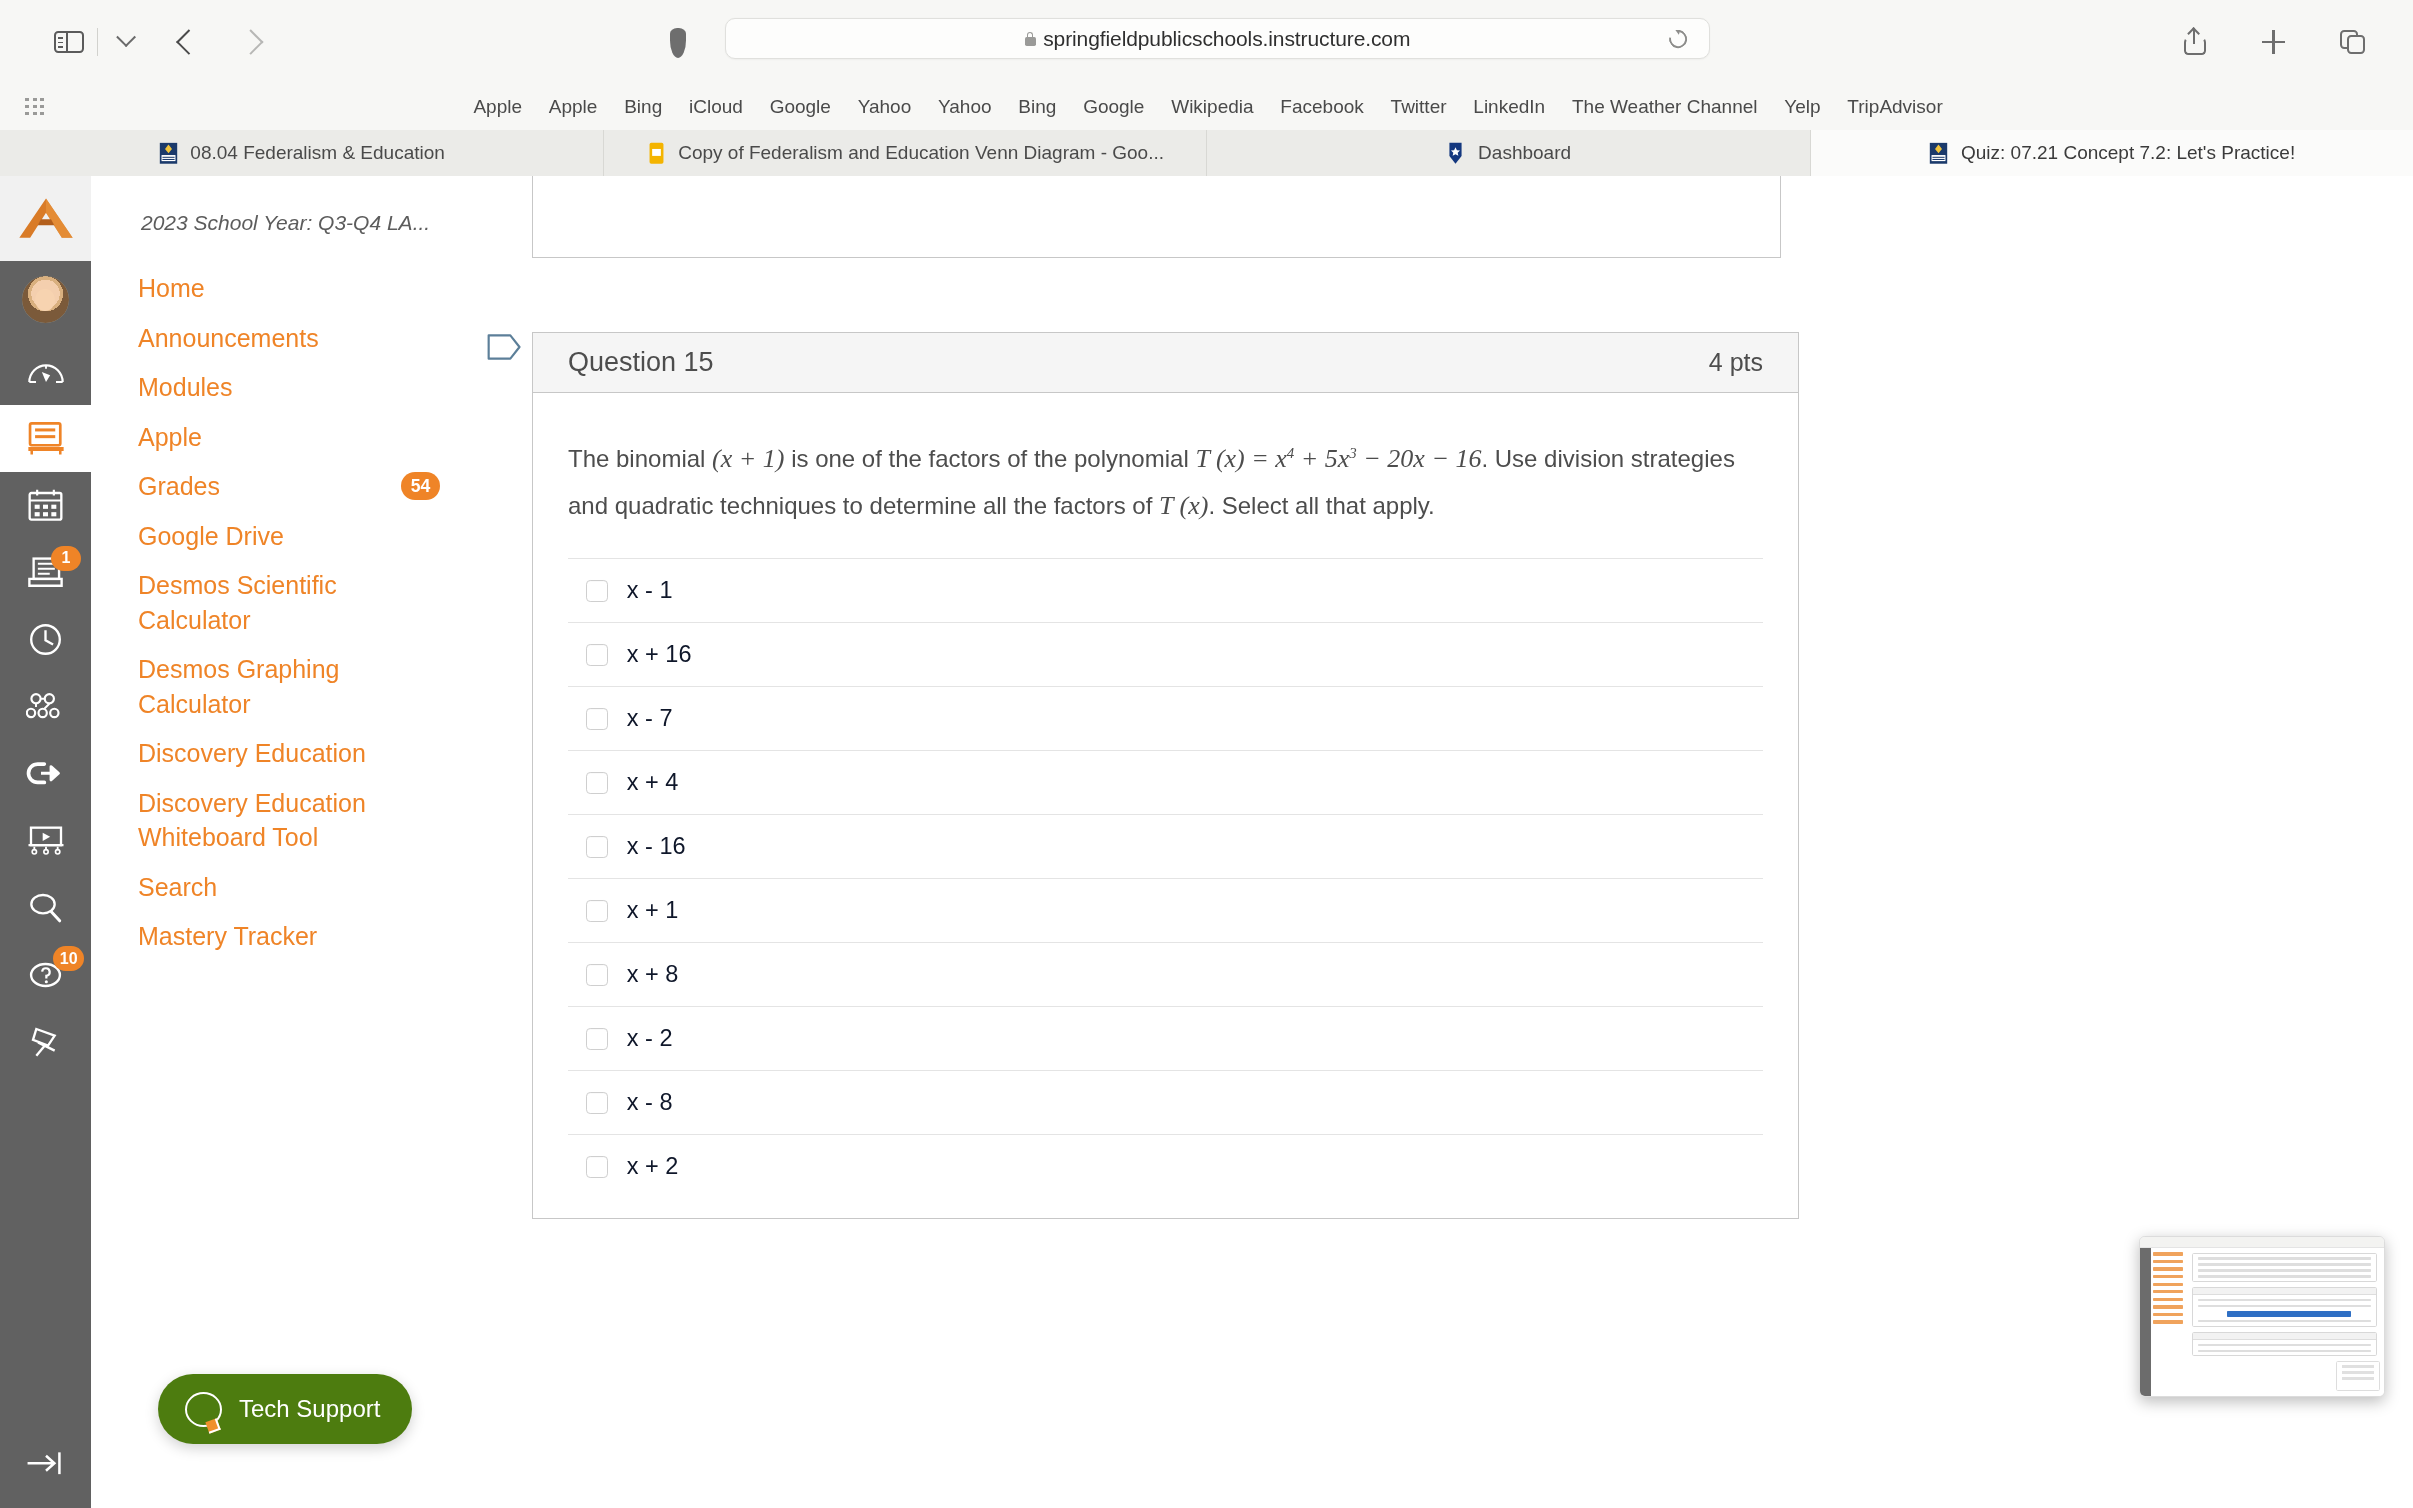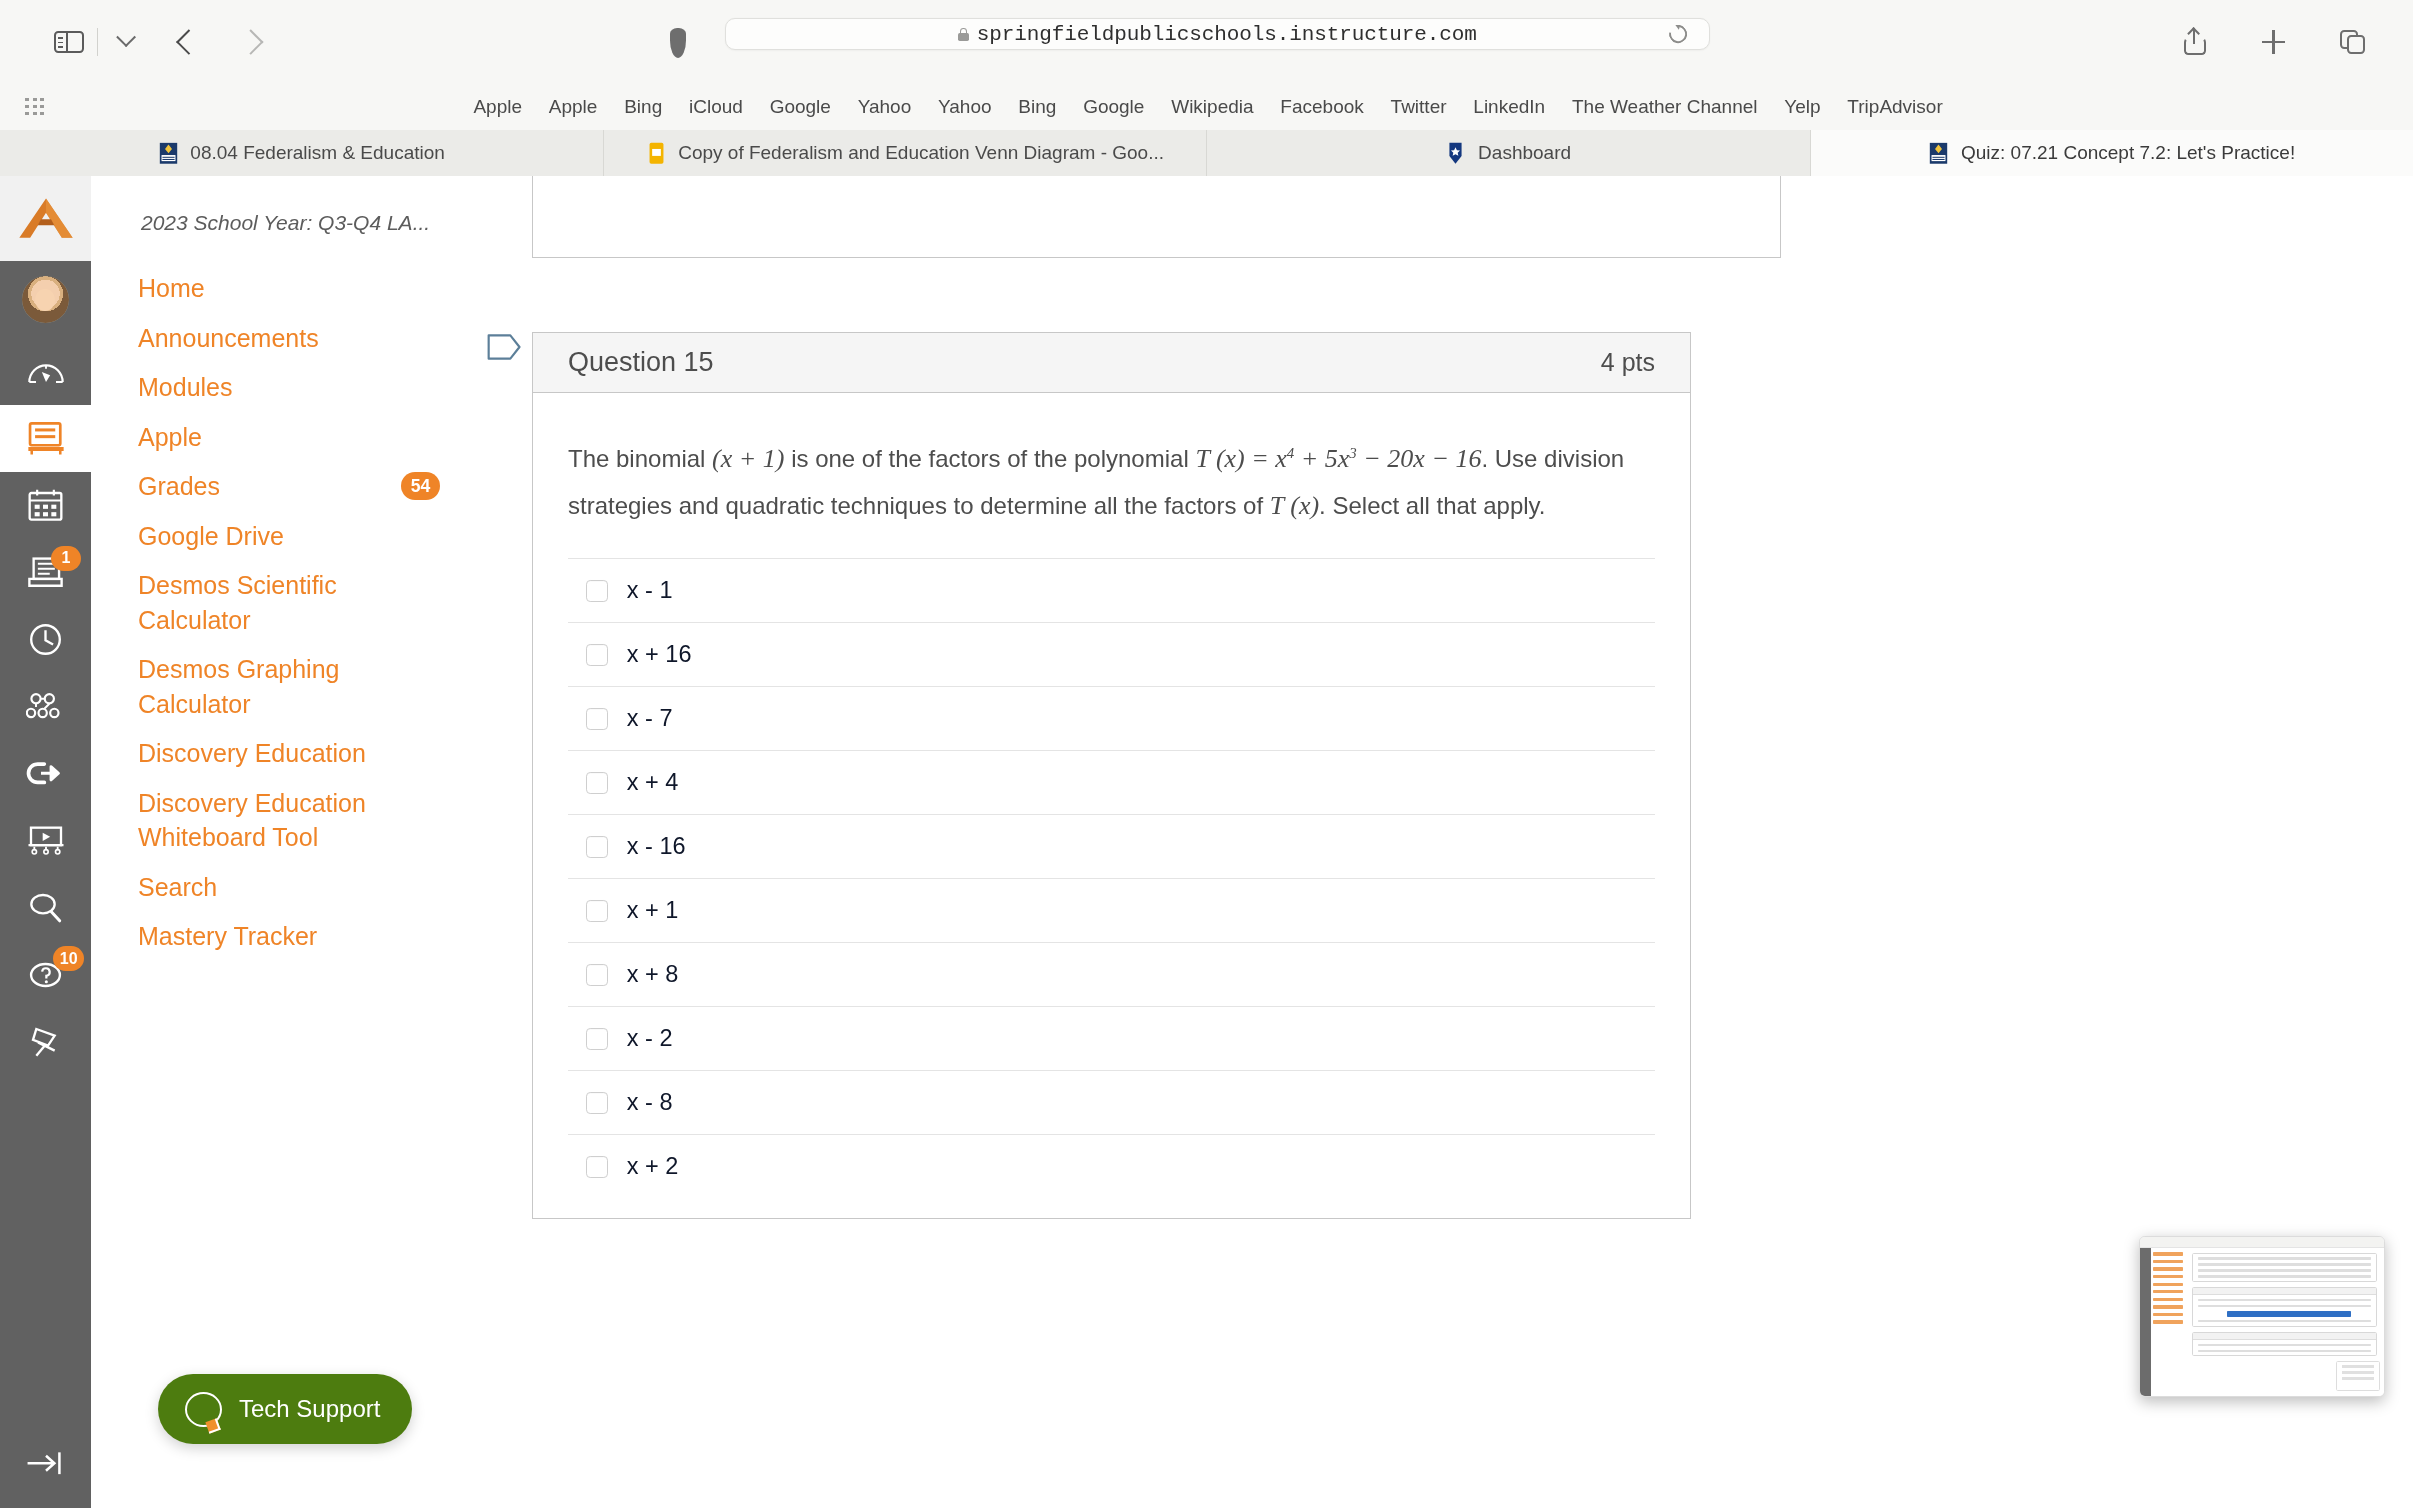--- a/index.html
+++ b/index.html
@@ -31,21 +31,21 @@
   }
   .sidebar-toggle-ic .ln { position: absolute; left: 2.9px; width: 5px; height: 1.8px; background: #5b5b5b; }
   .sidebar-toggle-ic .l1 { top: 4.2px; } .sidebar-toggle-ic .l2 { top: 8.8px; } .sidebar-toggle-ic .l3 { top: 13.4px; }
   .vdiv { width: 0.8px; height: 28.5px; background: #d2d2ce; margin: 0 5px; }
   .chev-d { width: 14.2px; height: 14.2px; border-right: 2.5px solid #6a6a6a; border-bottom: 2.5px solid #6a6a6a; transform: rotate(45deg) translate(-3.4px,-3.4px); }
   .chev-l { width: 17.6px; height: 17.6px; border-left: 2.8px solid #4a4a4a; border-bottom: 2.8px solid #4a4a4a; transform: rotate(45deg); }
   .chev-r { width: 17.6px; height: 17.6px; border-right: 2.8px solid #b7b7b5; border-top: 2.8px solid #b7b7b5; transform: rotate(45deg); }
 
   .shield-ic { width: 16px; height: 30px; background: #6e6e6e; border-radius: 7.5px 7.5px 8.4px 8.4px/ 5.9px 5.9px 18.4px 18.4px; }
 
-  .url-wrap { position: absolute; left: 725px; top: 18.4px; width: 985px; height: 32px; font-family: Liberation Mono, monospace; }
+  .url-wrap { position: absolute; left: 725px; top: 18.4px; width: 985px; height: 41px; }
   .url-bar {
     width: 100%; height: 100%; background: #fdfdfc;
     border: 0.8px solid #e0e0dd; border-radius: 10px;
     display: flex; align-items: center; justify-content: center; position: relative;
     box-shadow: 0 0.8px 1.7px rgba(0,0,0,0.04);
   }
   .lock-ic { width: 11px; height: 13.4px; position: relative; margin-right: 7.5px; }
   .lock-ic .body { position: absolute; bottom: 0; width: 11px; height: 8.4px; background: #9a9a98; border-radius: 1.7px; }
   .lock-ic .shk { position: absolute; top: 0; left: 2.1px; width: 6.7px; height: 6.7px; border: 1.7px solid #9a9a98; border-bottom: none; border-radius: 3.4px 3.4px 0 0; }
   .url-text { font-size: 21px; color: #2f2f2f; letter-spacing: -0.1px; }
@@ -135,21 +135,21 @@
   }
   .chat-ic { width: 37px; height: 35px; position: relative; }
   .chat-ic .c { position: absolute; inset: 0; border: 2.8px solid #fff; border-radius: 50%; }
   .chat-ic .t { position: absolute; right: 3.4px; bottom: -5px; width: 11.7px; height: 11.7px; border-right: 2.8px solid #fff; border-bottom: 2.8px solid #fff; transform: rotate(-20deg); background:#f0902b; }
 
   
   .content { position: absolute; left: 470px; top: 0; right: 0; height: 1332px; background: #fff; overflow: hidden; }
   .q-prev { position: absolute; left: 62px; top: 0px; width: 1249px; height: 82px; border: 0.8px solid #c7c7c7; border-top: none; background:#fff; }
   .flag-ic { position: absolute; left: 17px; top: 156px; width: 35px; height: 30px; }
 
-  .q-box { position: absolute; left: 62px; top: 156px; width: 1159px; background: #fff; border: 0.8px solid #c7c7c7; }
+  .q-box { position: absolute; left: 62px; top: 156px; width: 1267px; background: #fff; border: 0.8px solid #c7c7c7; }
   .q-head {
     height: 60px; background: #f5f5f5; border-bottom: 0.8px solid #c7c7c7;
     display: flex; align-items: center; justify-content: space-between; padding: 0 35px;
   }
   .q-title { font-size: 27px; color: #4d4d4d; }
   .q-pts { font-size: 25px; color: #4d4d4d; }
   .q-body { padding: 42px 35px 0 35px; }
   .q-text { font-size: 24px; color: #4d4d4d; line-height: 1.82; max-width: 1173px; }
   .mathi { font-family: "Liberation Serif", serif; font-style: italic; font-size: 26px; }
   .sup { font-size: 0.62em; vertical-align: super; font-style: italic; font-family: "Liberation Serif", serif; }

